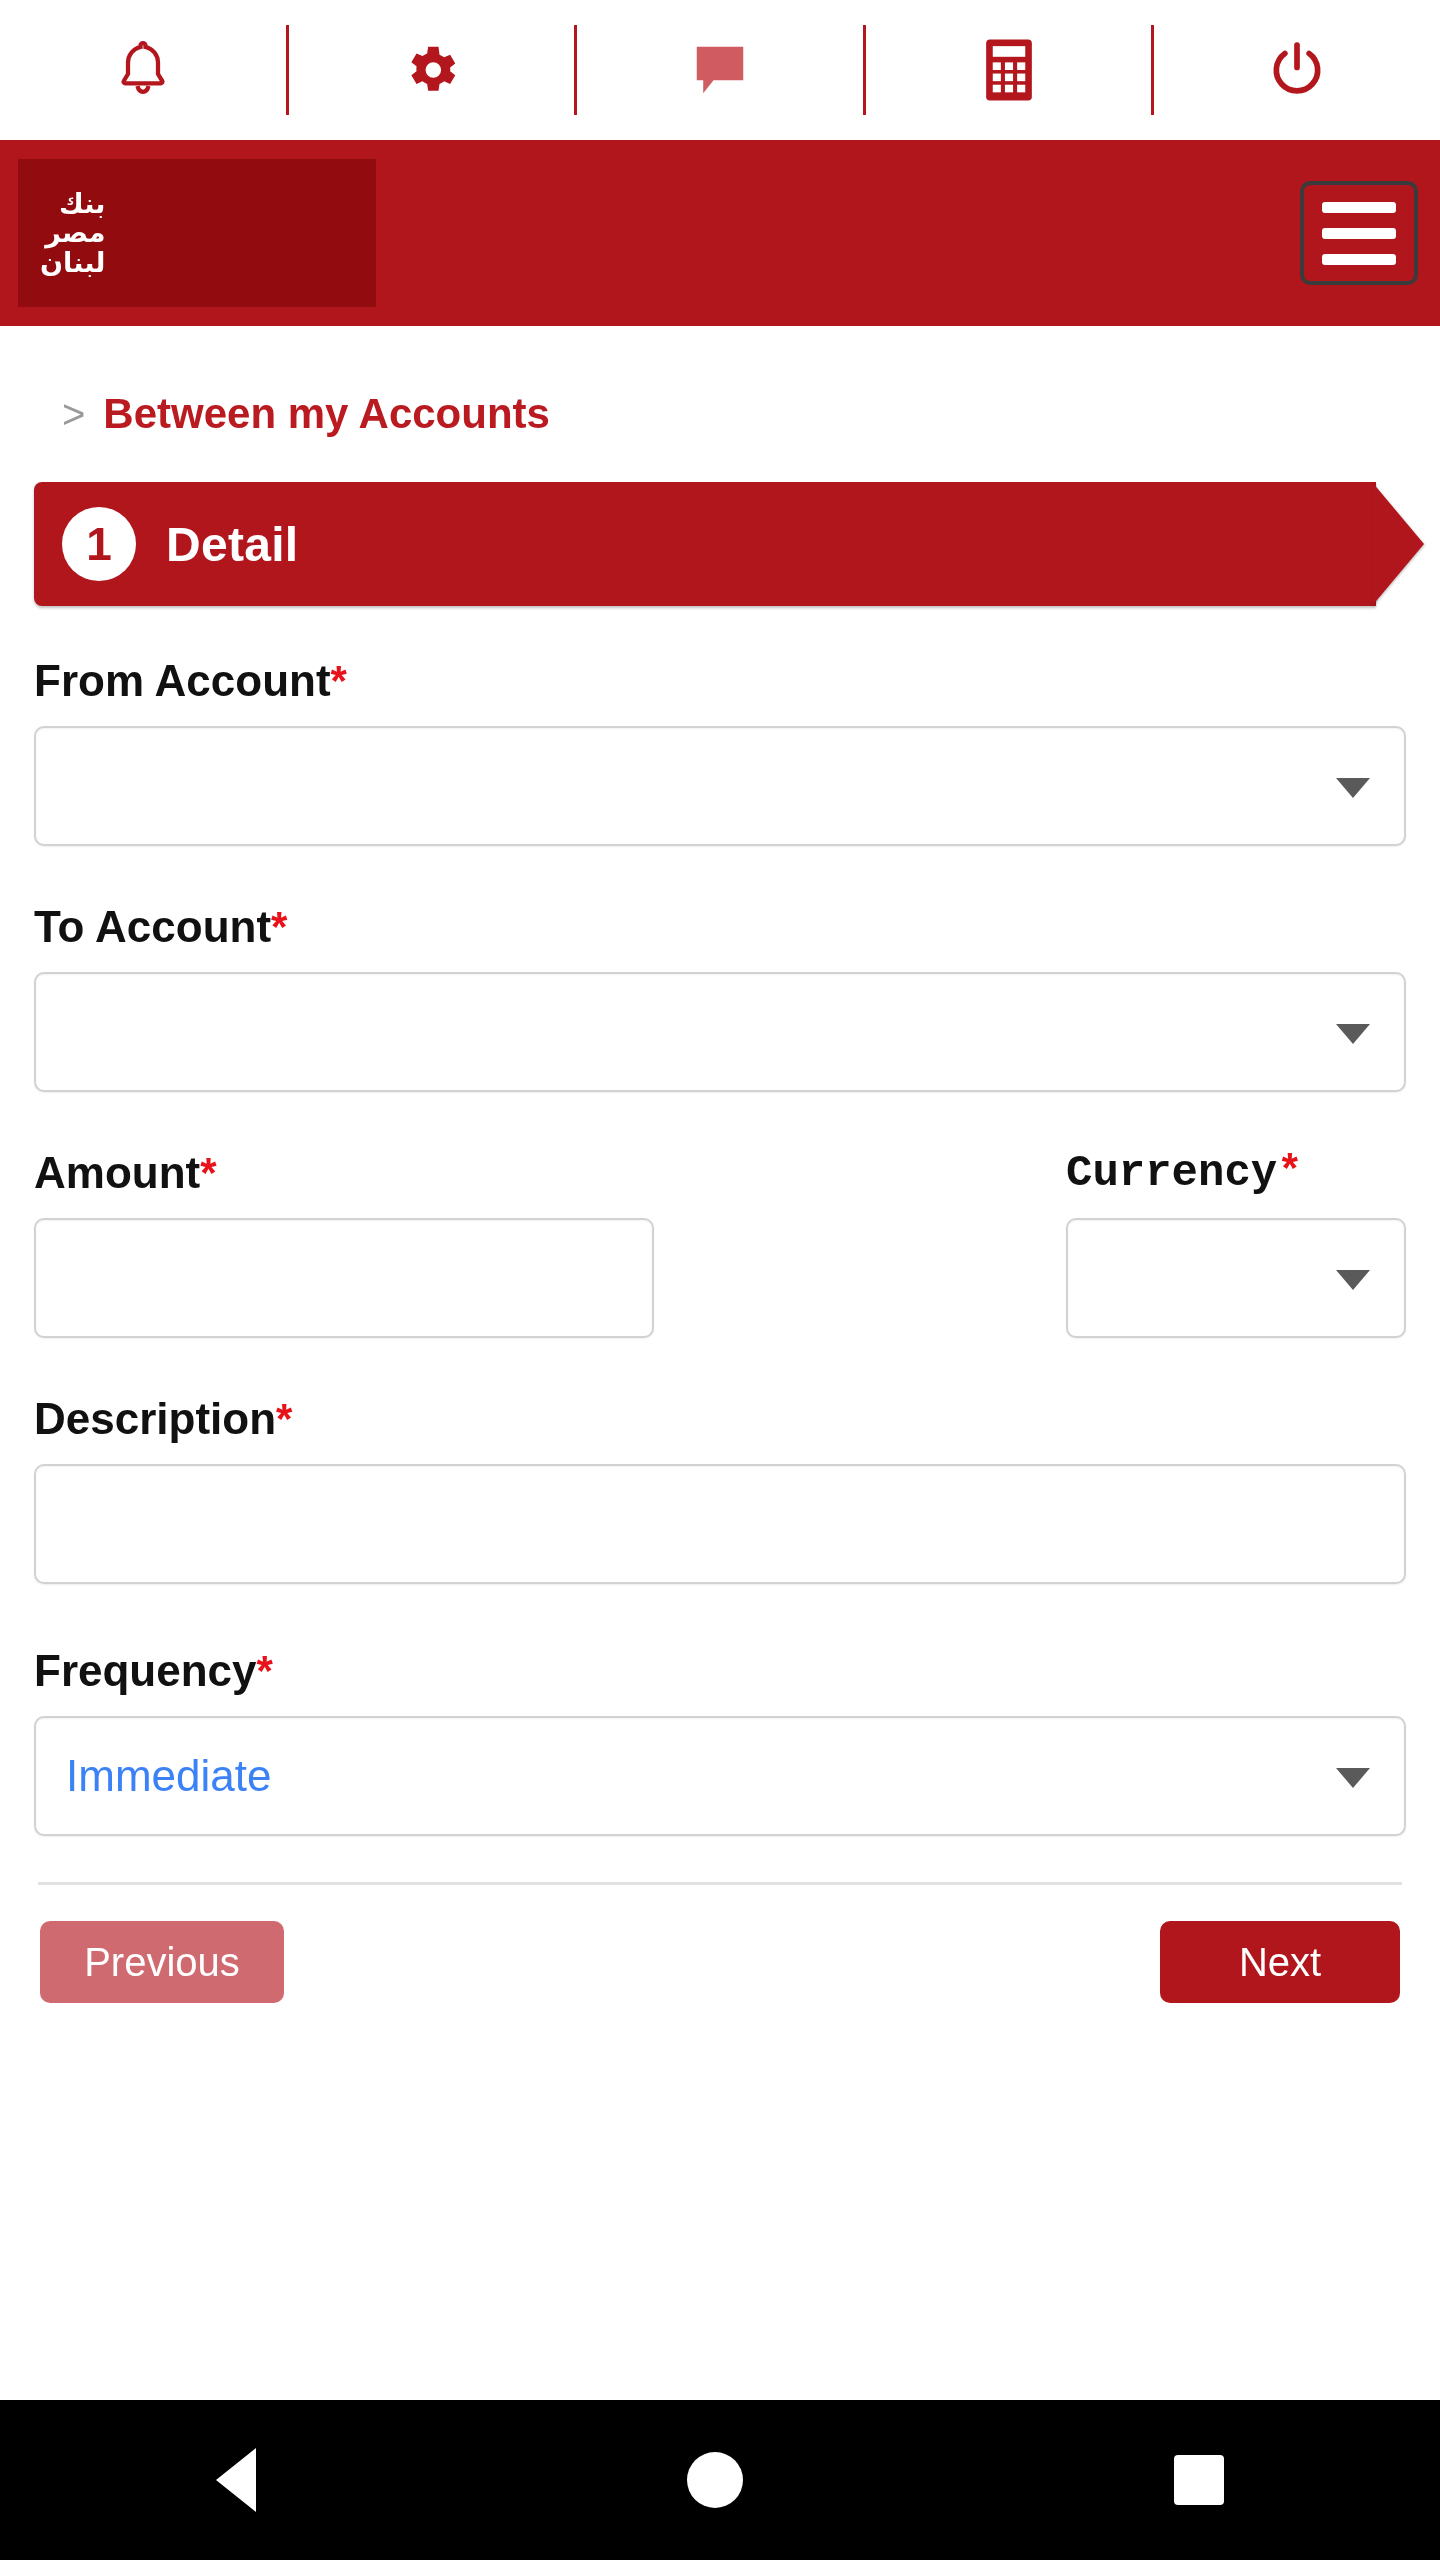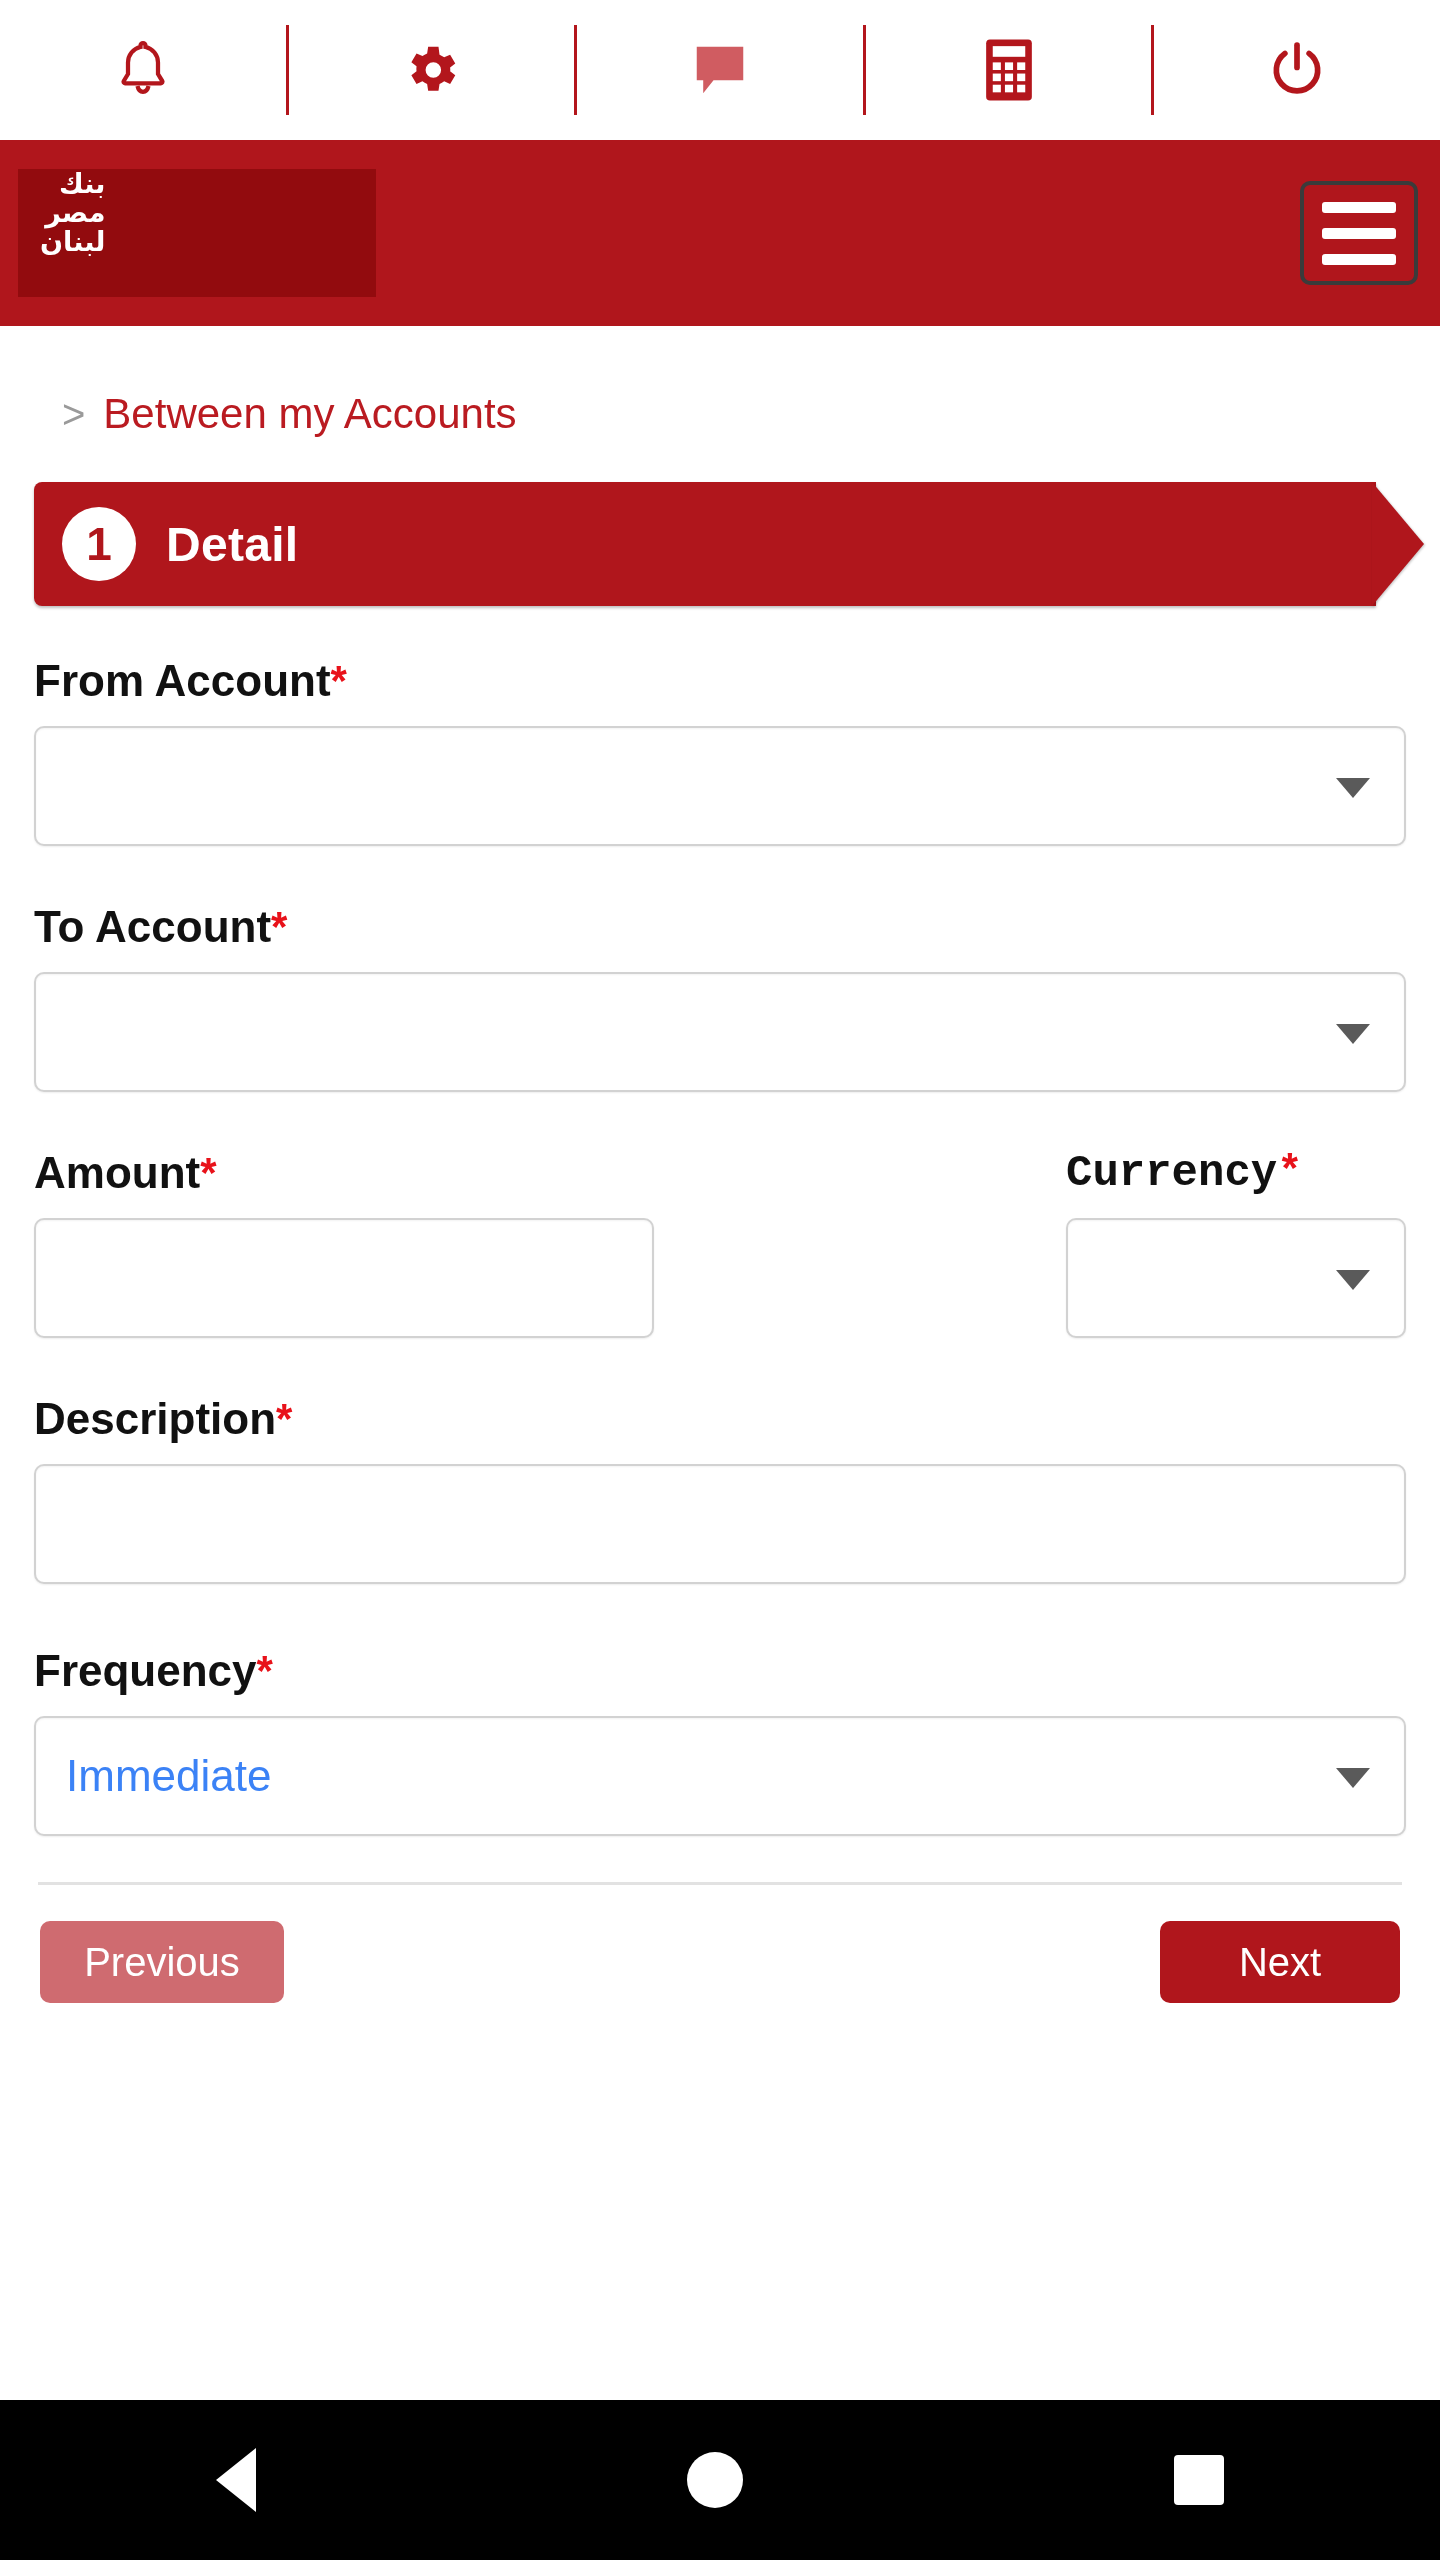--- a/index.html
+++ b/index.html
@@ -40,21 +40,21 @@
   }
   .qb-cell { flex:1 1 0; display:flex; align-items:center; justify-content:center; position:relative; height:100%; }
   .qb-div { width:3px; height:90px; background:#B3161C; flex:0 0 auto; }
 
   
   .brandbar {
     height:186px; background:#B0161C; display:flex; align-items:center;
     justify-content:space-between; padding:0 22px 0 18px; flex:0 0 auto;
   }
   .logo-box {
-    background:#920B0E; height:128px; width:358px; display:flex; 
+    background:#920B0E; height:148px; width:358px; display:flex; align-items:center;
     gap:14px; padding:0 26px 0 22px;
   }
   .logo-ar {
     color:#ffffff; font-size:27px; line-height:1.08; text-align:right; font-weight:bold;
     font-family:"DejaVu Sans", sans-serif; letter-spacing:0;
   }
   .logo-bml {
     color:#ffffff; font-size:92px; font-weight:bold; letter-spacing:-2px; line-height:1;
     font-family:"DejaVu Sans", sans-serif;
   }
@@ -63,21 +63,21 @@
     display:flex; flex-direction:column; align-items:center; justify-content:center; gap:15px;
     background:transparent;
   }
   .hamburger i { display:block; width:74px; height:11px; background:#ffffff; border-radius:3px; }
 
   
   .content { flex:1 1 auto; background:#ffffff; padding:0 34px; overflow:hidden; }
 
   .breadcrumb { padding:64px 0 44px 28px; display:flex; align-items:center; gap:18px; }
   .bc-sep { color:#9a9a9a; font-size:40px; line-height:1; }
-  .bc-link { color:#BA1B21; font-size:42px; }
+  .bc-link { color:#BA1B21; font-size:42px;font-weight:bold; }
 
   .step-wrap { position:relative; height:124px; margin-bottom:50px; }
   .step-banner {
     position:absolute; left:0; top:0; height:124px; width:1342px;
     background:#B0161C; border-radius:8px 0 0 8px;
     box-shadow:0 2px 3px rgba(0,0,0,.25);
     display:flex; align-items:center; padding-left:28px; gap:30px;
   }
   .step-point {
     position:absolute; left:1338px; top:0; width:0; height:0;

